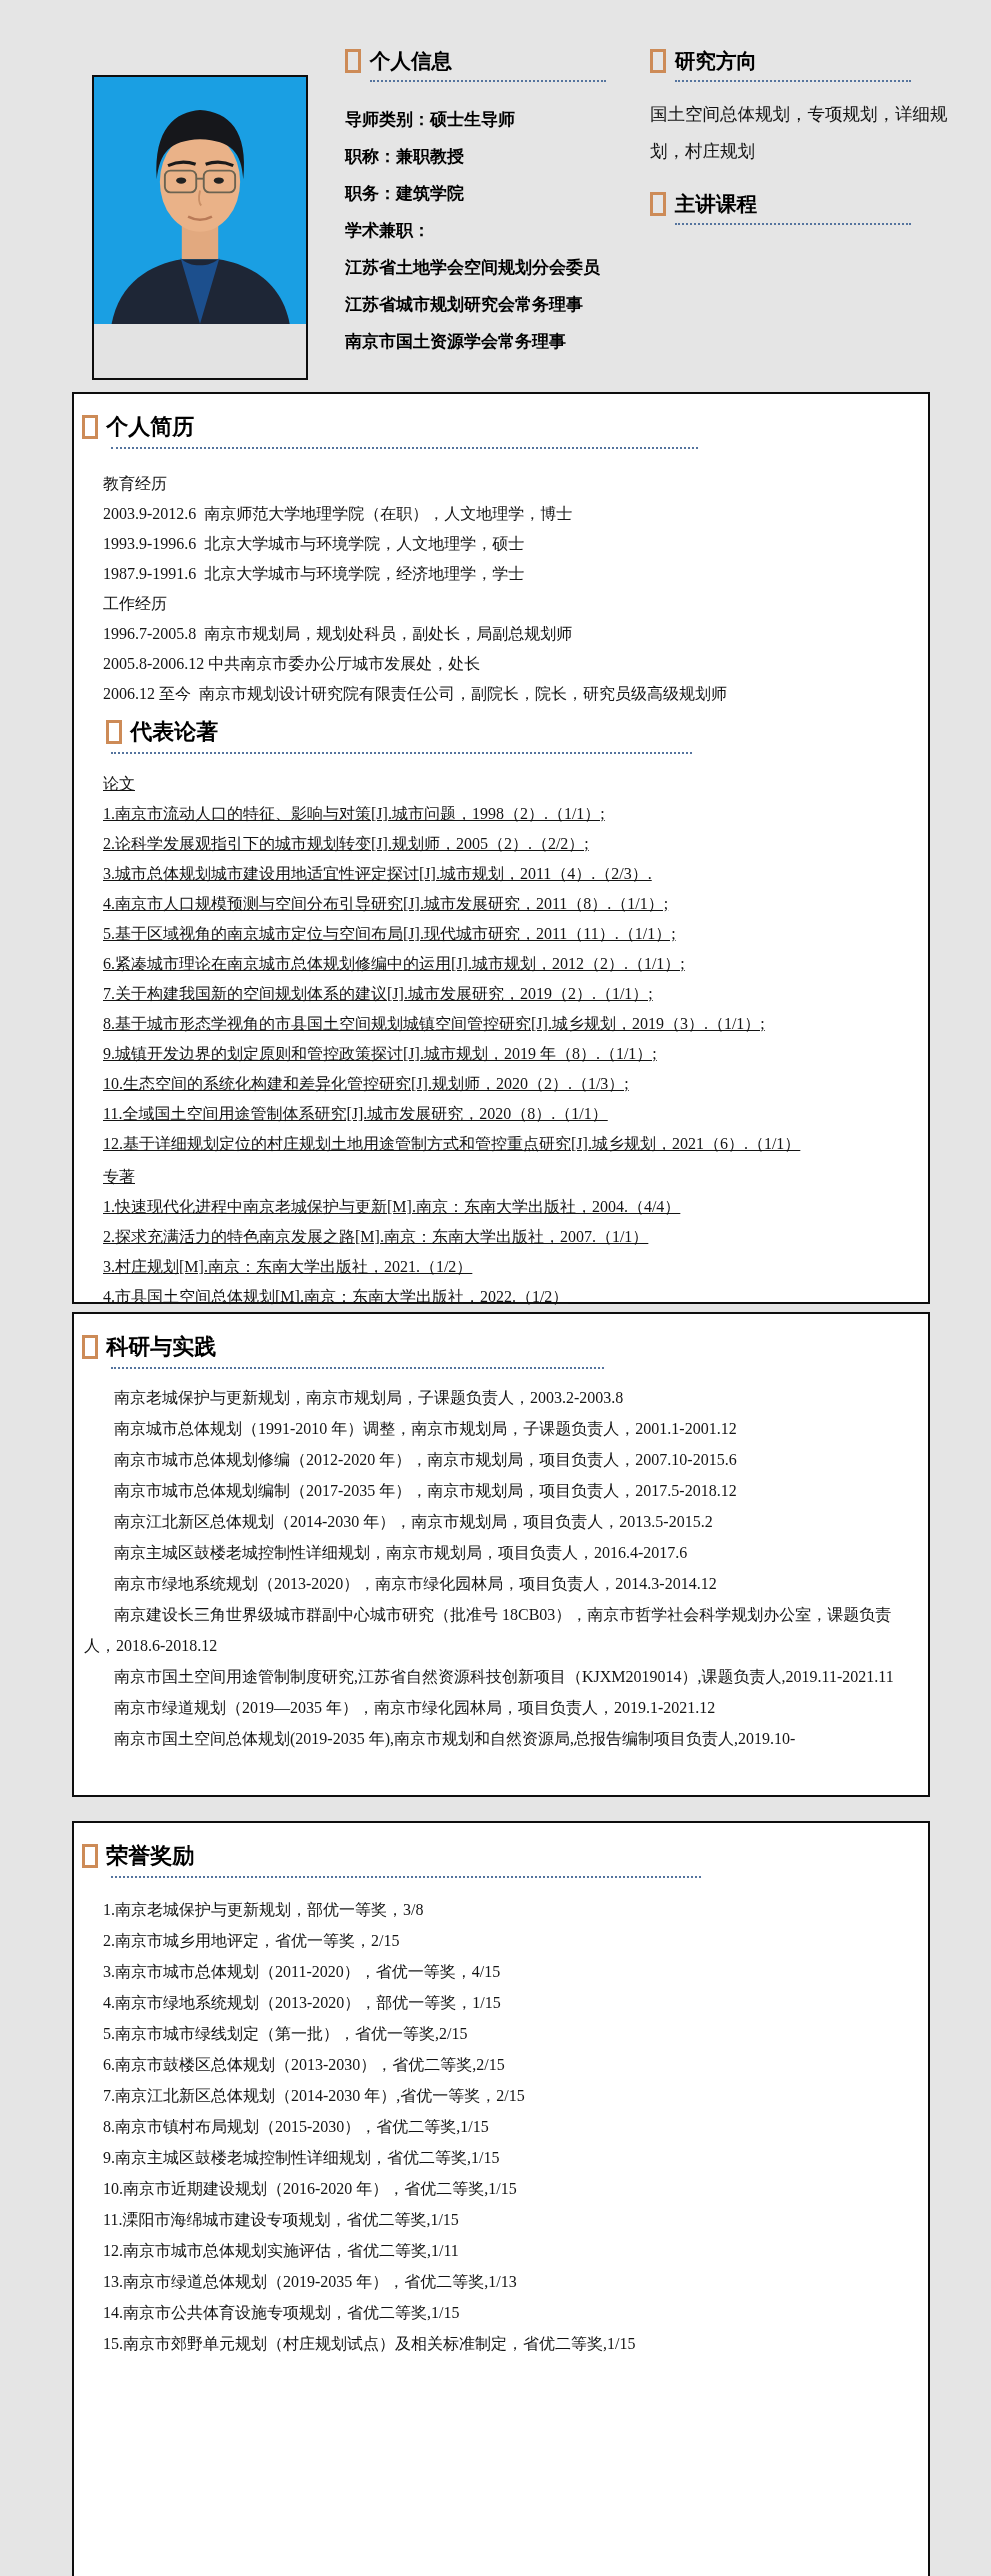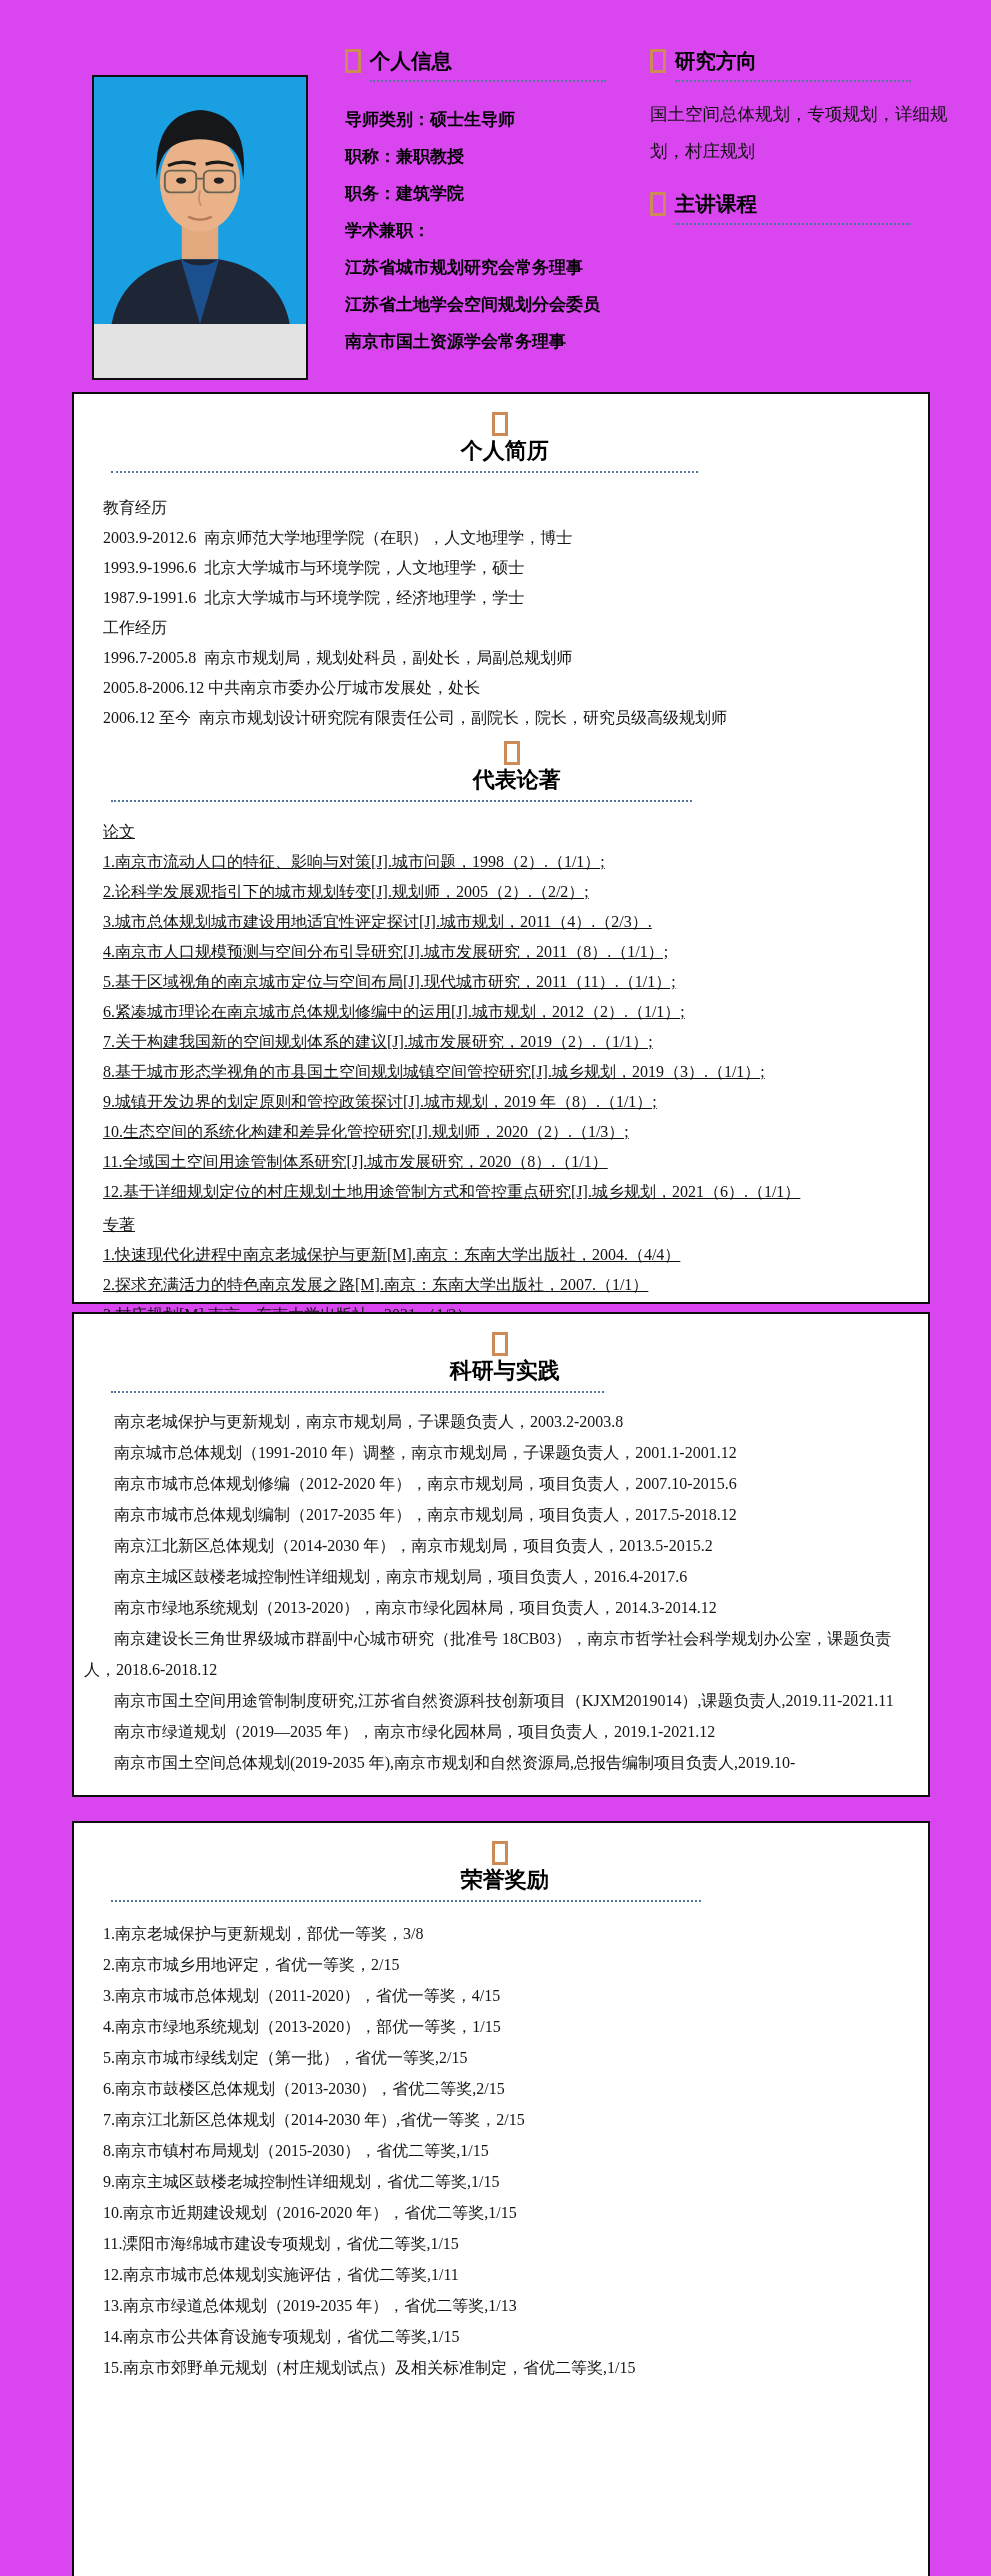--- a/index.html
+++ b/index.html
@@ -1,16 +1,16 @@
 <!DOCTYPE html>
 <html style="font-size:10px"><head>
 <meta charset="utf-8">
 <style>
   html,body { margin:0; padding:0; background:#ffffff; }
-  .page { position:relative; width:991px; height:2576px; background:#d946ef;
+  .page { position:relative; width:991px; height:2576px; background:#e5e5e5;
           font-family:"Liberation Serif","DejaVu Serif",serif; color:#141414; overflow:hidden; }
 
   
   .photo-frame { position:absolute; left:92px; top:75px; width:212px; height:301px;
                  border:2.5px solid #0d0d0d; display:flex; flex-direction:column; background:#fff; }
   .photo-img { width:100%; height:247px; display:block; }
   .photo-strip { flex:1; background:#e3e3e3; }
 
   
   .head { display:flex; align-items:center; }
@@ -34,21 +34,21 @@
   .info-email { margin-top:34px; font-family:"Liberation Sans","DejaVu Sans",sans-serif;
                 font-weight:bold; font-size:17px; color:#000; }
   .rd-body { margin-top:13.7px; font-family:"Liberation Sans","DejaVu Sans",sans-serif;
              font-size:17.5px; line-height:37px; color:#111; }
 
   
   .box { position:absolute; left:72px; width:858px; border:2.5px solid #0d0d0d; box-sizing:border-box; background:#fff; }
   #box-resume { top:392px; height:912px; }
   #box-practice { top:1312px; height:485px; }
   #box-honors { top:1821px; height:770px; }
-  .box .head { padding:17.5px 0 0 7.5px;flex-direction:column; }
+  .box .head { padding:17.5px 0 0 7.5px; }
   .box .head.inner { padding-top:8.7px;margin-left:24px; }
 
   .content { font-size:16px; color:#141414; }
   #box-resume .content { margin:20px 19px 0 29px; }
   .rline { line-height:30px; white-space:pre; }
   .sub { line-height:30px; margin-top:12.5px; white-space:pre; }
 
   #box-practice .content { margin:13.7px 12.5px 0 10px; }
   .prac-p { margin:0; text-indent:30px; line-height:31px; }
 
@@ -85,22 +85,22 @@
     <div class="head">
       <span class="sq"></span>
       <h2>个人信息</h2>
     </div>
     <div class="dotline dl-col"></div>
     <div class="info-lines">
       <div>导师类别：硕士生导师</div>
       <div>职称：兼职教授</div>
       <div>职务：建筑学院</div>
       <div>学术兼职：</div>
+      <div>江苏省土地学会空间规划分会委员</div>
       <div>江苏省城市规划研究会常务理事</div>
-      <div>江苏省土地学会空间规划分会委员</div>
       <div>南京市国土资源学会常务理事</div>
     </div>
     <div class="info-email">电子邮箱：cmj_3606@126.com</div>
   </div>
 
   <div class="topcol" id="research-direction">
     <div class="head">
       <span class="sq"></span>
       <h2>研究方向</h2>
     </div>

